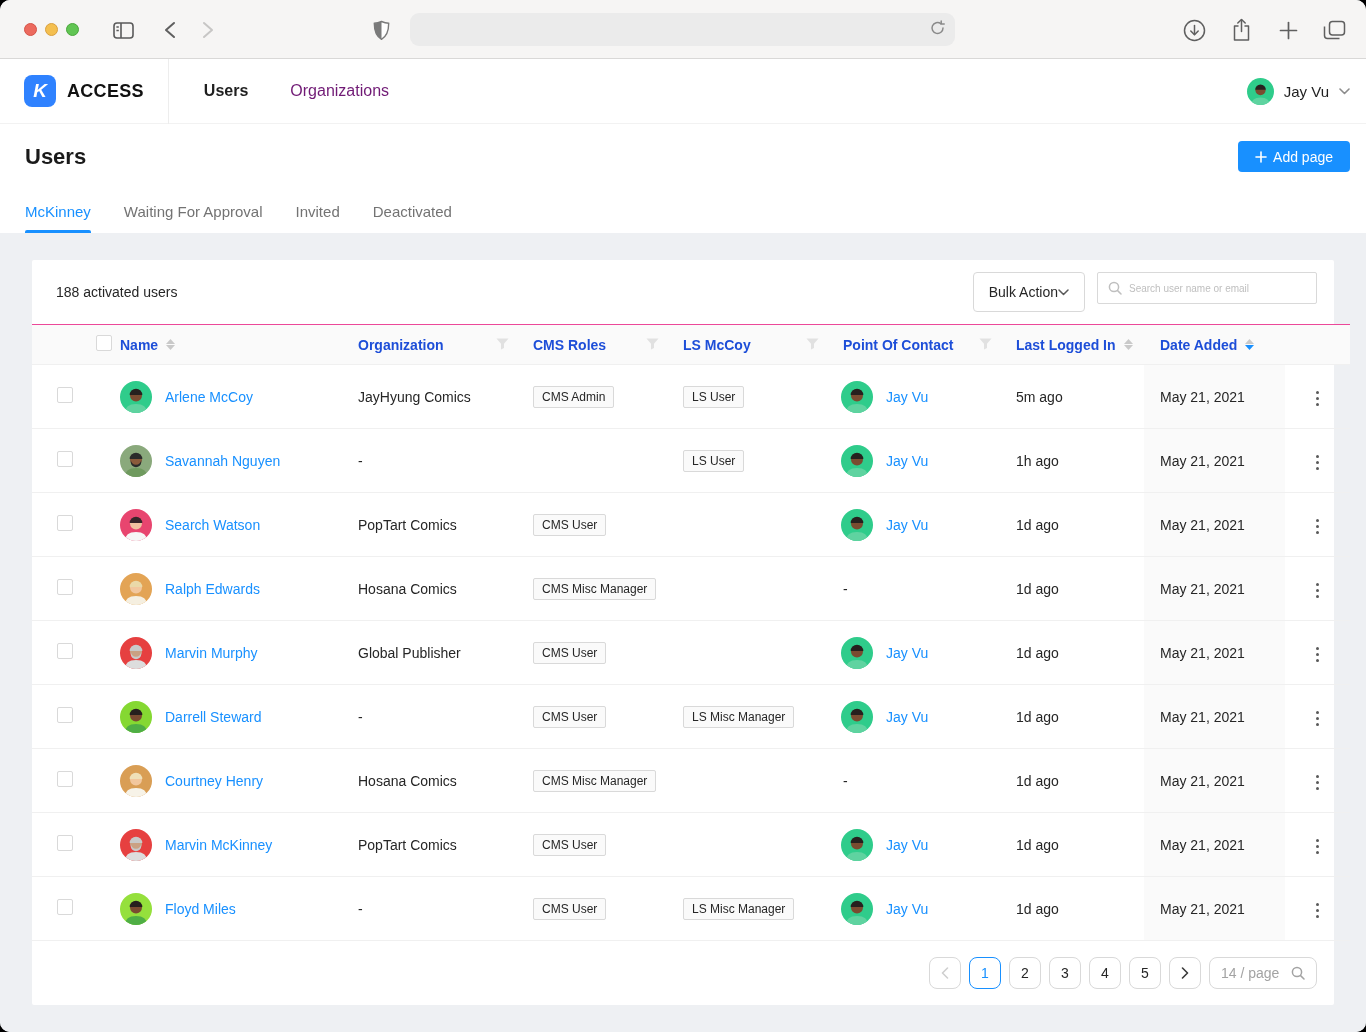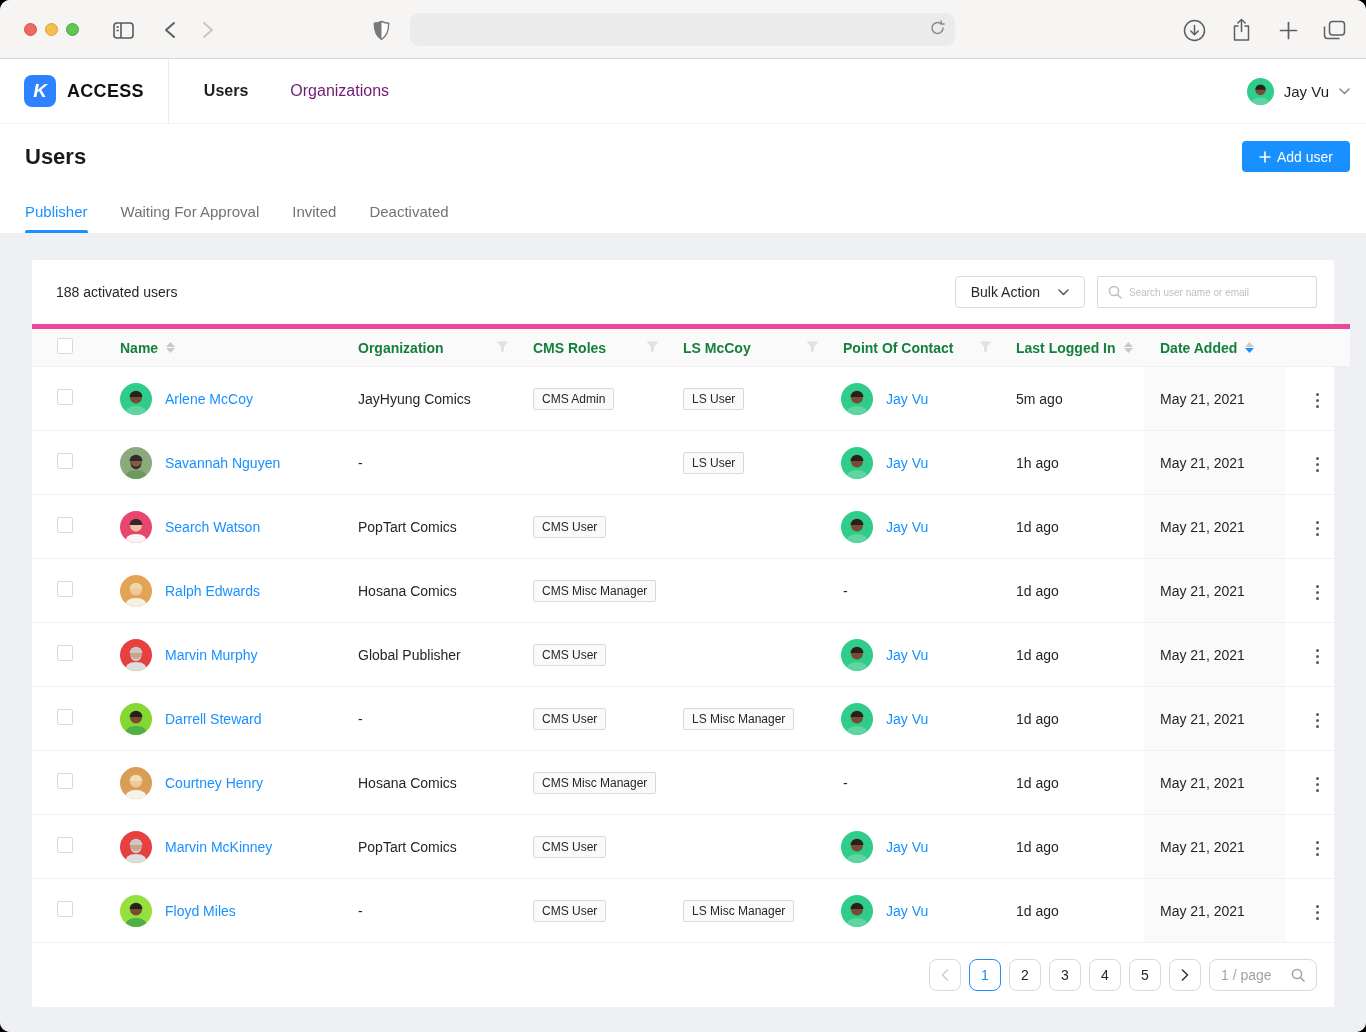--- a/index.html
+++ b/index.html
@@ -37,27 +37,27 @@
   .tab { font-size:15px; padding-bottom:13px; cursor:pointer; color:#737373; position:relative; }
   .tab.active { color:#1890ff; }
   .tab.active::after { content:""; position:absolute; left:0; right:0; bottom:0; height:3px; background:#1890ff; border-radius:2px 2px 0 0; }
 
   
   .content { background:#eef0f3; padding:27px 32px 25px; height:800px; }
   .card { background:#fff; border-radius:2px; }
   .card-toolbar { height:64px; display:flex; align-items:center; padding:0 17px 0 24px; }
   .summary { font-size:14px; color:#262626; }
   .toolbar-right { margin-left:auto; display:flex; gap:12px; }
-  .bulk-btn { height:32px; padding:0 15px; background:#fff; border:1px solid #d9d9d9; border-radius:4px; font-size:14px; color:#262626; display:flex; align-items:center; gap:18px; cursor:pointer; }
+  .bulk-btn { height:40px; padding:0 15px; background:#fff; border:1px solid #d9d9d9; border-radius:4px; font-size:14px; color:#262626; display:flex; align-items:center; gap:0; cursor:pointer; }
   .search-box { width:220px; height:32px; border:1px solid #d9d9d9; border-radius:2px; display:flex; align-items:center; padding:0 10px; gap:7px; background:#fff; }
   .search-box input { border:none; outline:none; flex:1; font-size:10px; font-family:Liberation Sans, sans-serif; color:#262626; background:transparent; }
   .search-box input::placeholder { color:#bfbfbf; }
 
   table { width:100%; border-collapse:collapse; table-layout:fixed; }
-  th { background:#fafafa; font-size:14px; font-weight:700; text-align:left; height:40px; padding-left:10px; border-top:5px solid #ec4899; border-bottom:1px solid #f0f0f0; color:#15803d; }
+  th { background:#fafafa; font-size:14px; font-weight:700; text-align:right; height:40px; padding-left:10px; border-top:1px solid #ec4899; border-bottom:1px solid #f0f0f0; color:#1d4ed8; }
   th .th-inner { display:flex; align-items:center; gap:8px; }
   td { height:64px; border-bottom:1px solid #f0f0f0; font-size:14px; padding-left:10px; color:#262626; }
   th.col-check, td.col-check { padding-left:25px; }
   th.col-name, td.col-name, td.col-poc-cell { padding-left:8px; }
   th.col-date, td.col-date { padding-left:16px; }
   td.col-date { background:#fafafa; }
   td.col-actions { padding-left:0; text-align:center; }
   .user-cell { display:flex; align-items:center; gap:13px; }
   .avatar { display:inline-block; border-radius:50%; overflow:hidden; flex:none; line-height:0; }
   a.link { color:#1890ff; text-decoration:none; cursor:pointer; }
@@ -170,24 +170,24 @@
     </div>
   </div>
 
   <div class="page-head">
     <div class="page-title">Users</div>
     <button class="add-btn">
       <svg width="12" height="12" viewBox="0 0 12 12" fill="none" stroke="#fff" stroke-width="1.6" stroke-linecap="round">
           <line x1="6" y1="1" x2="6" y2="11"></line>
           <line x1="1" y1="6" x2="11" y2="6"></line>
         </svg>
-      <span>Add user</span>
+      <span>Add page</span>
     </button>
     <div class="tabs">
-      <span class="tab active">Publisher</span>
+      <span class="tab active">McKinney</span>
       <span class="tab">Waiting For Approval</span>
       <span class="tab">Invited</span>
       <span class="tab">Deactivated</span>
     </div>
   </div>
 
   <div class="content">
     <div class="card">
 
       <div class="card-toolbar">
@@ -612,21 +612,21 @@
             <span class="pg-btn">3</span>
             <span class="pg-btn">4</span>
             <span class="pg-btn">5</span>
           </span>
         <span class="pg-btn">
           <svg width="8" height="12" viewBox="0 0 8 12" fill="none" stroke="#3a3a3a" stroke-width="1.6" stroke-linecap="round" stroke-linejoin="round">
               <polyline points="1.5,1 6.5,6 1.5,11"></polyline>
             </svg>
         </span>
         <span class="pg-size">
-          <span>1 / page</span>
+          <span>14 / page</span>
           <svg width="14" height="14" viewBox="0 0 14 14" fill="none" stroke="#a3a3a3" stroke-width="1.5" stroke-linecap="round">
               <circle cx="6" cy="6" r="4.6"></circle>
               <line x1="9.6" y1="9.6" x2="13" y2="13"></line>
             </svg>
         </span>
       </div>
 
     </div>
   </div>
 </div>

